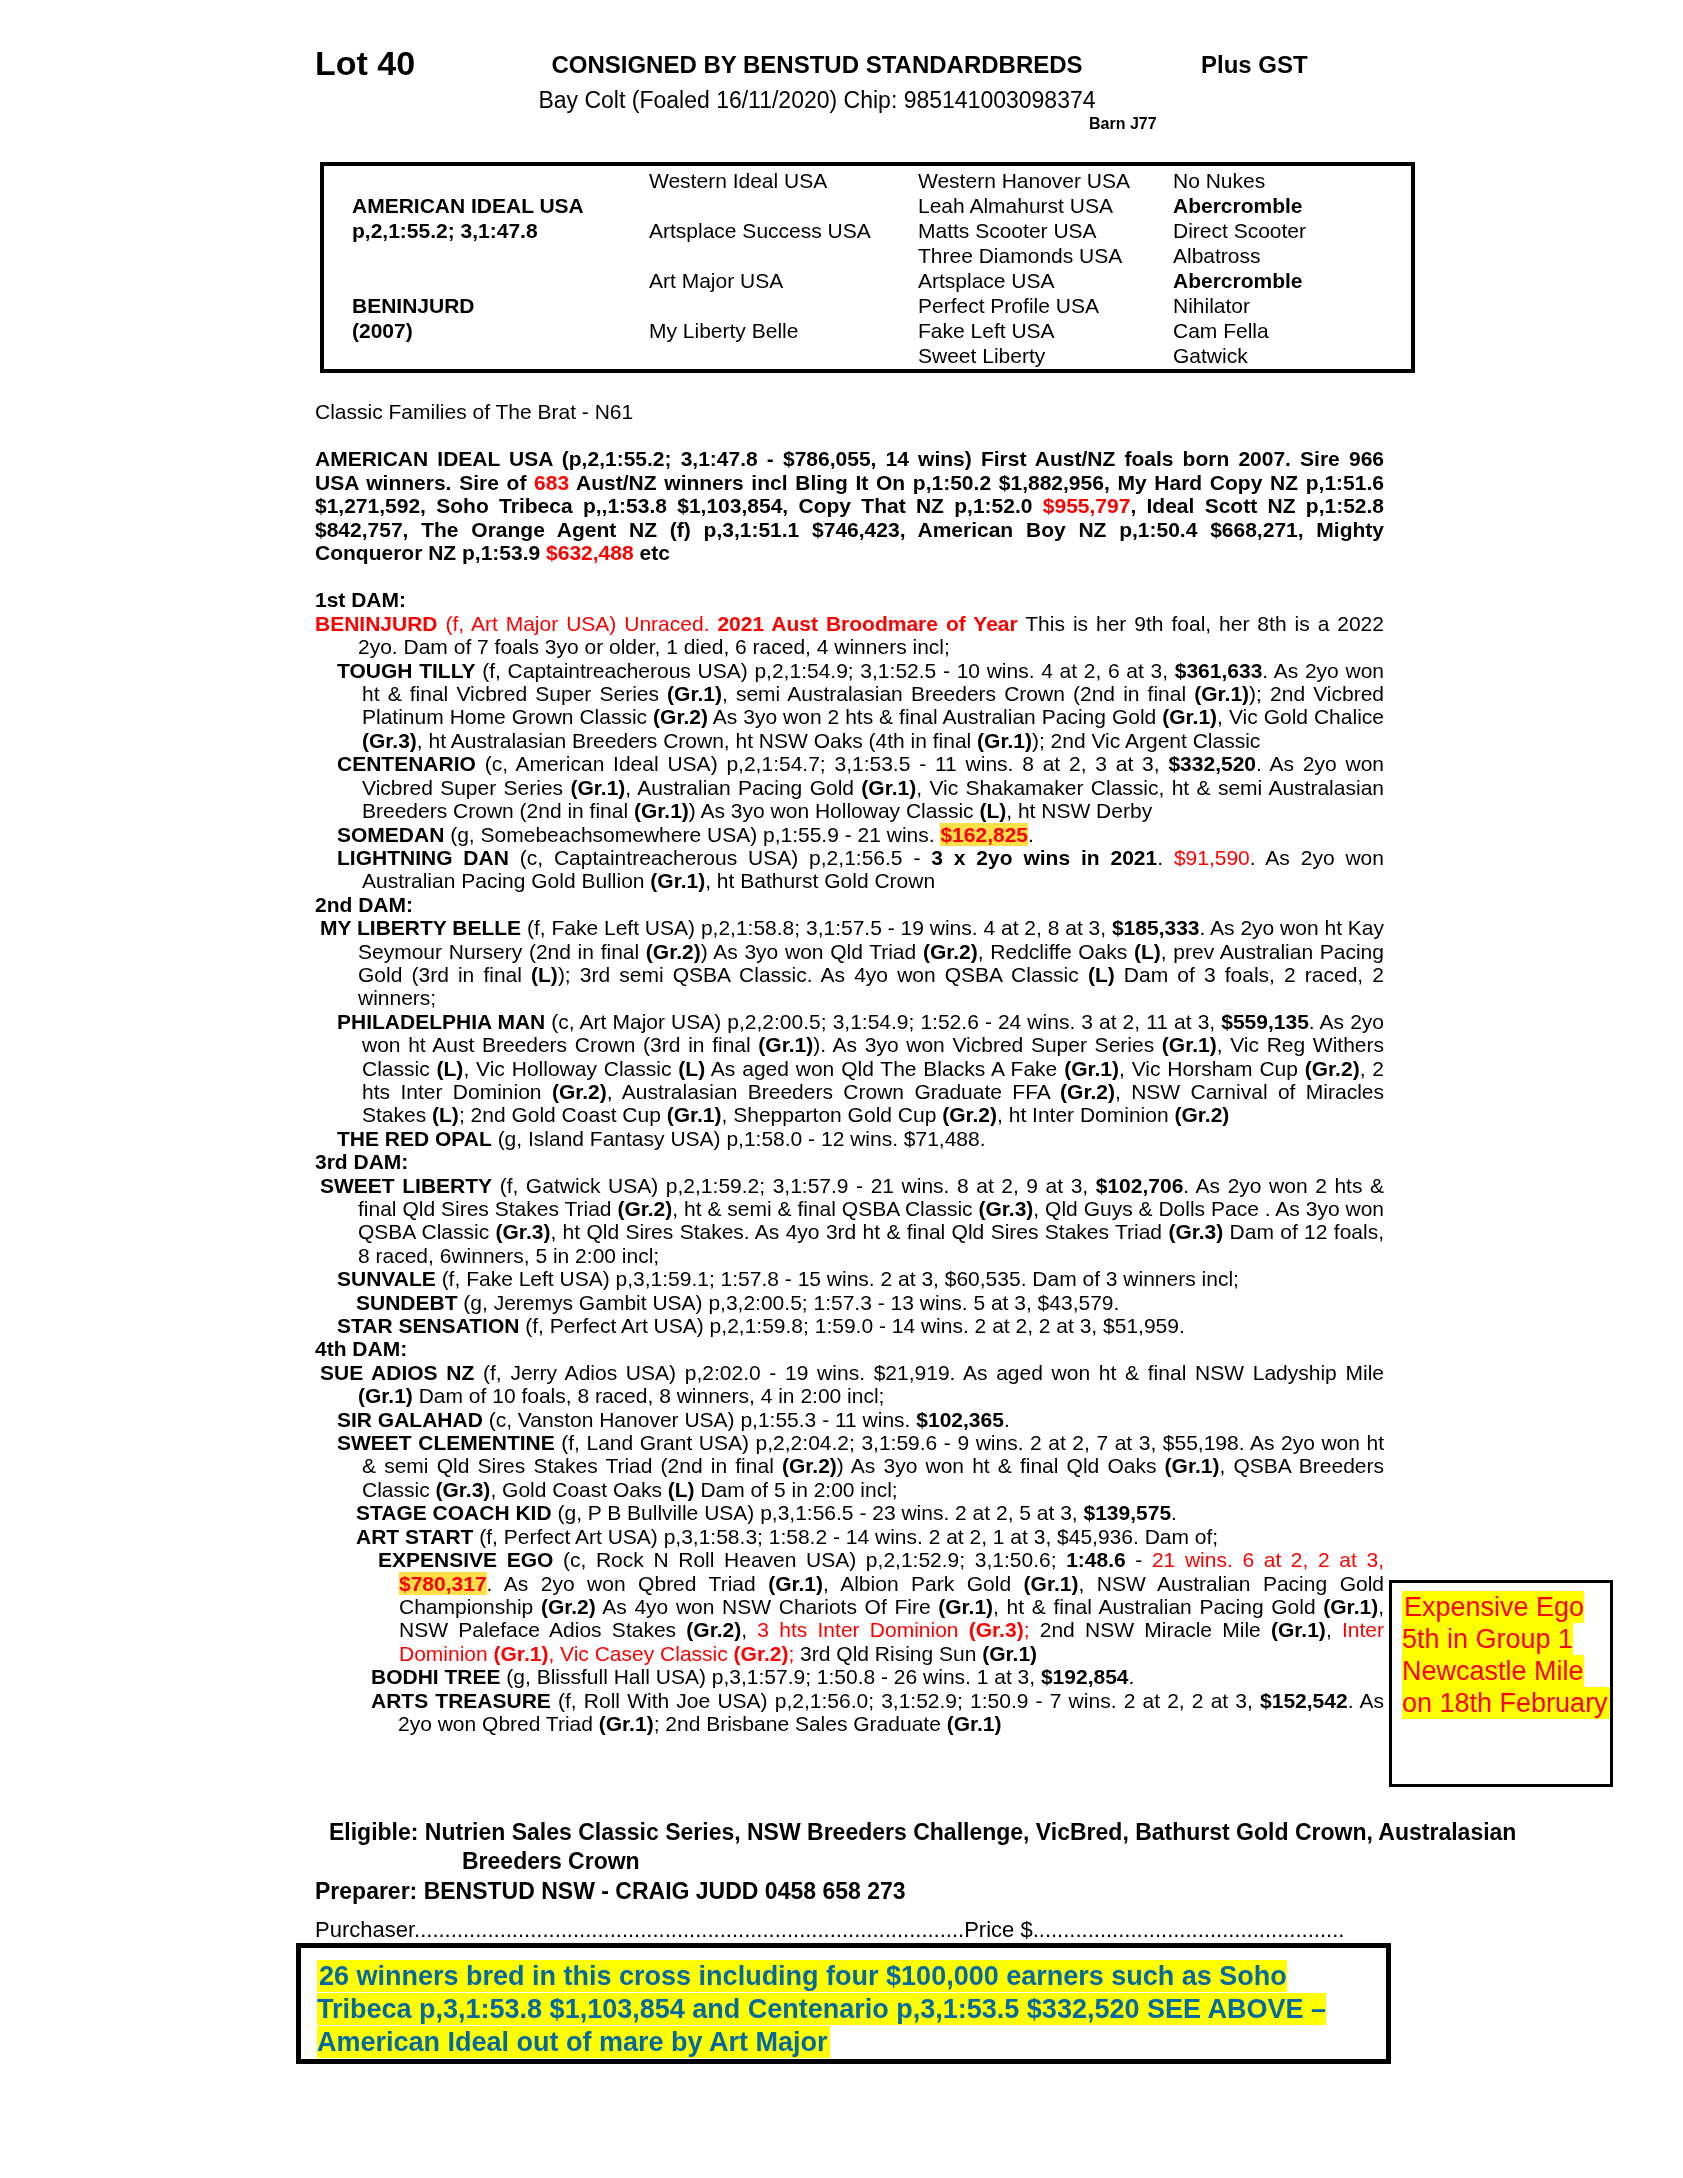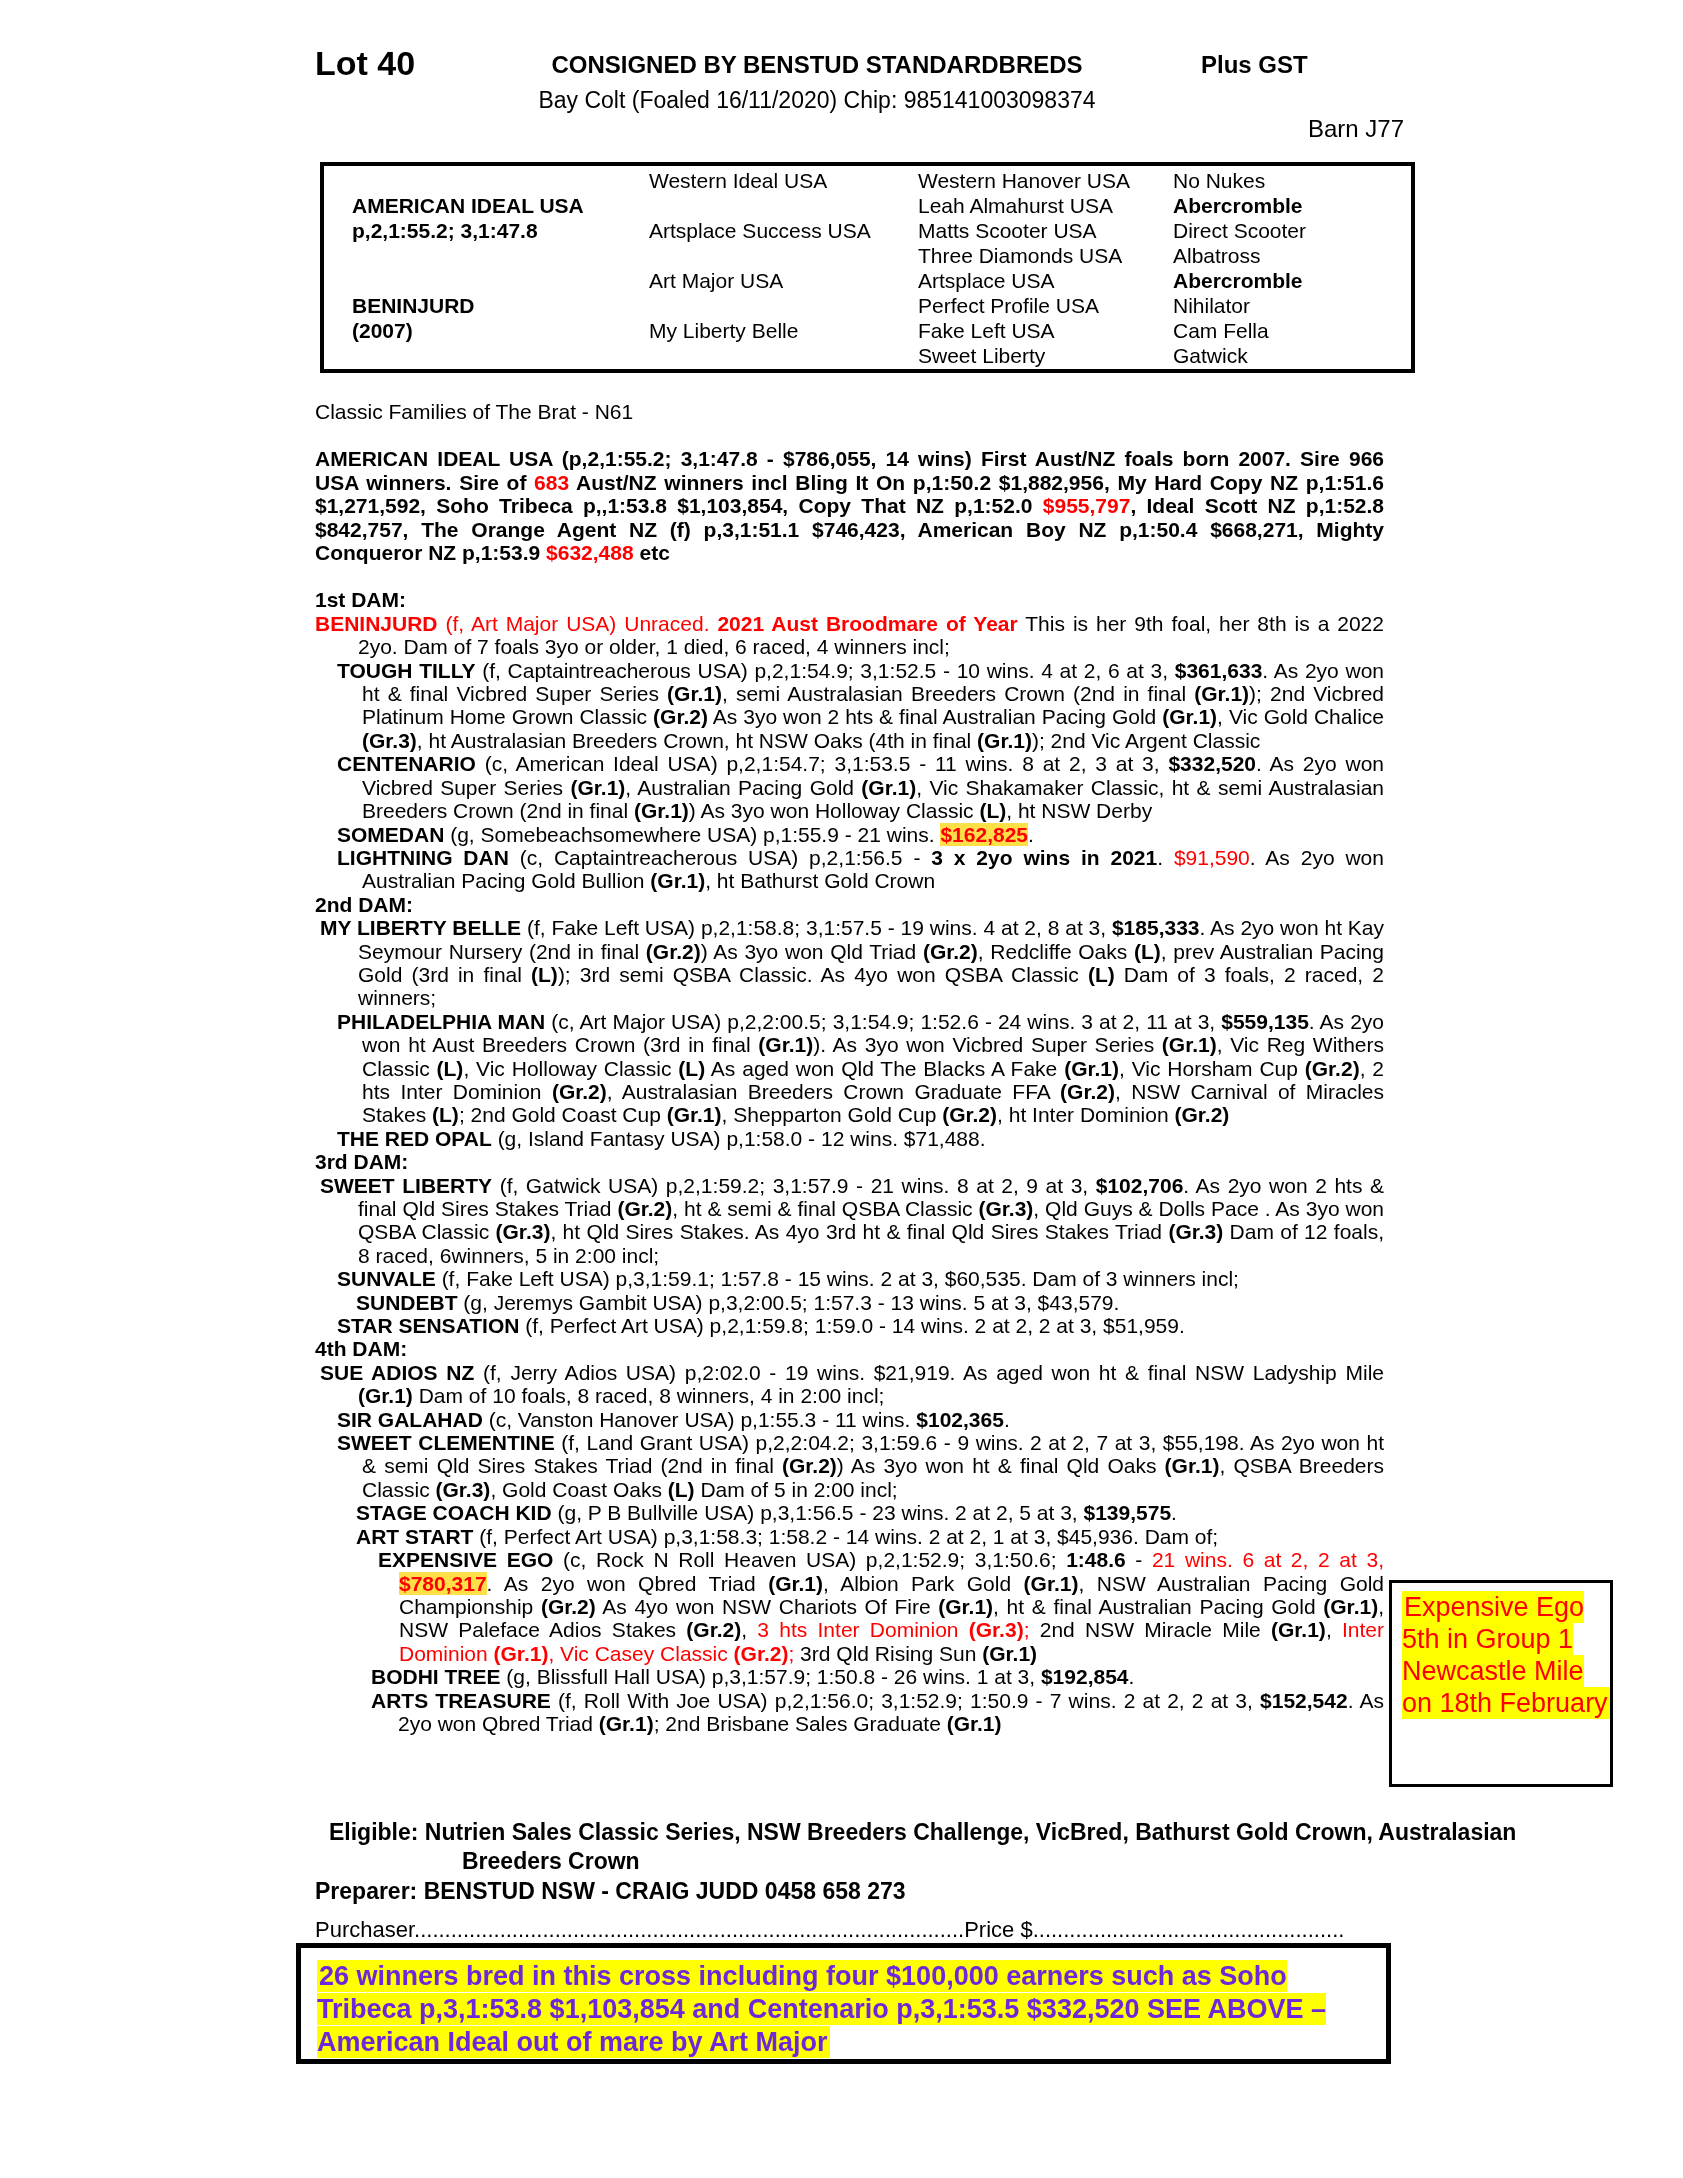--- a/index.html
+++ b/index.html
@@ -9,21 +9,21 @@
   }
   .abs{position:absolute;}
   .b{font-weight:bold;}
   .r{color:#ff0000;}
   .h{background:#fde047;}
   
   .lot{left:315px; top:44px; font-size:34px; font-weight:bold;}
   .consigned{left:426px; top:51px; width:782px; text-align:center; font-size:24px; font-weight:bold;}
   .plusgst{left:1201px; top:51px; font-size:24px; font-weight:bold;}
   .subtitle{left:426px; top:87px; width:782px; text-align:center; font-size:23px;}
-  .barn{left:1089px; top:115px; width:315px; text-align:right; font-size:24px; font-weight:normal;}
+  .barn{left:1089px; top:115px; width:315px; text-align:left; font-size:16px; font-weight:bold;}
   
   .ptable{
     left:320px; top:162px; width:1095px; height:211px; border:4px solid #000;
     box-sizing:border-box; display:grid;
     grid-template-columns:297px 269px 255px 1fr;
     align-content:center; padding-left:28px; padding-right:6px;
   }
   .ptable .cell{font-size:21px; line-height:25px; white-space:nowrap; overflow:hidden;}
   
   .bodytext{left:315px; top:400px; width:1069px;}
@@ -46,21 +46,21 @@
     left:1389px; top:1580px; width:224px; height:207px; border:3px solid #000;
     box-sizing:border-box; padding:8px 0 0 10px;
   }
   .sidebox .txt{font-size:27px; line-height:32px; color:#ff0000;}
   .sidebox .txt span{background:#ffff00; padding:1px 2px;}
   
   .bottombox{
     left:296px; top:1943px; width:1095px; height:121px; border:5px solid #000;
     box-sizing:border-box; padding:12px 14px 0 16px;
   }
-  .bottombox .txt{font-size:27px; line-height:33px; font-weight:bold; color:#6d28d9;}
+  .bottombox .txt{font-size:27px; line-height:33px; font-weight:bold; color:#0369a1;}
   .bottombox .txt span{background:#ffff00; padding:1px 2px;}
 </style>
 </head>
 <body>
 
 <div class="page">
 
   <div class="abs lot">Lot 40</div>
   <div class="abs consigned">CONSIGNED BY BENSTUD STANDARDBREDS</div>
   <div class="abs plusgst">Plus GST</div>

